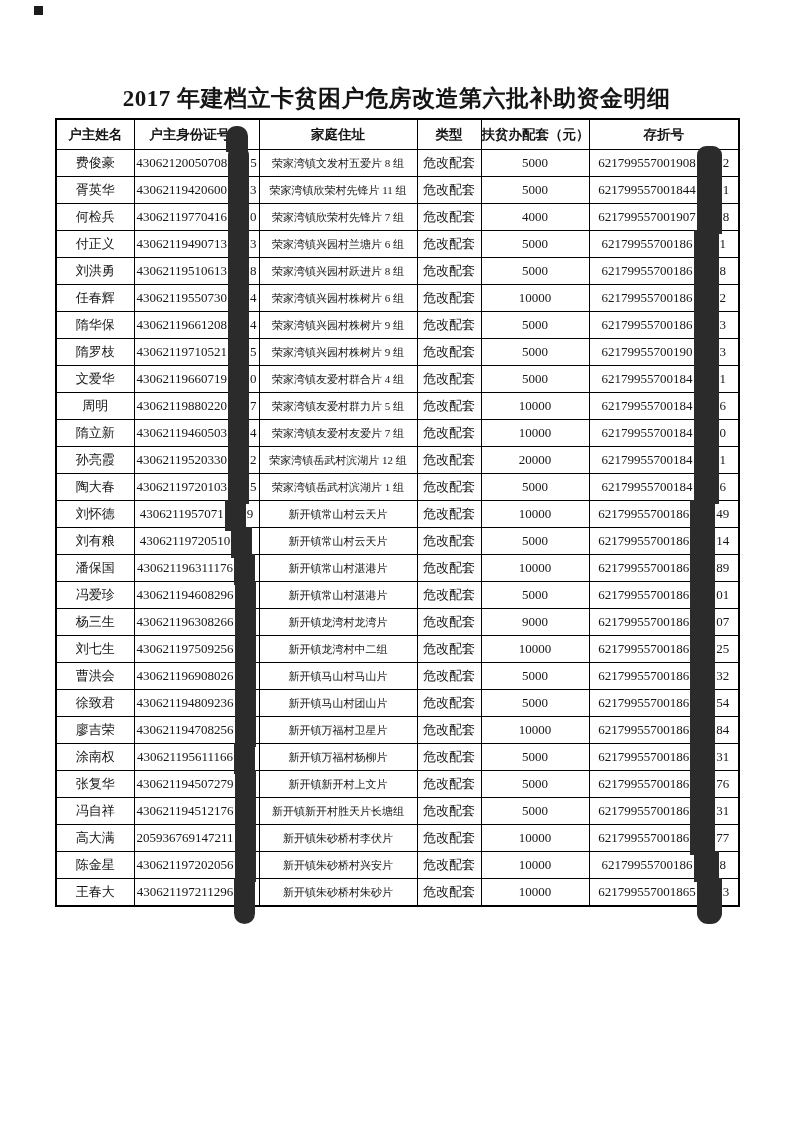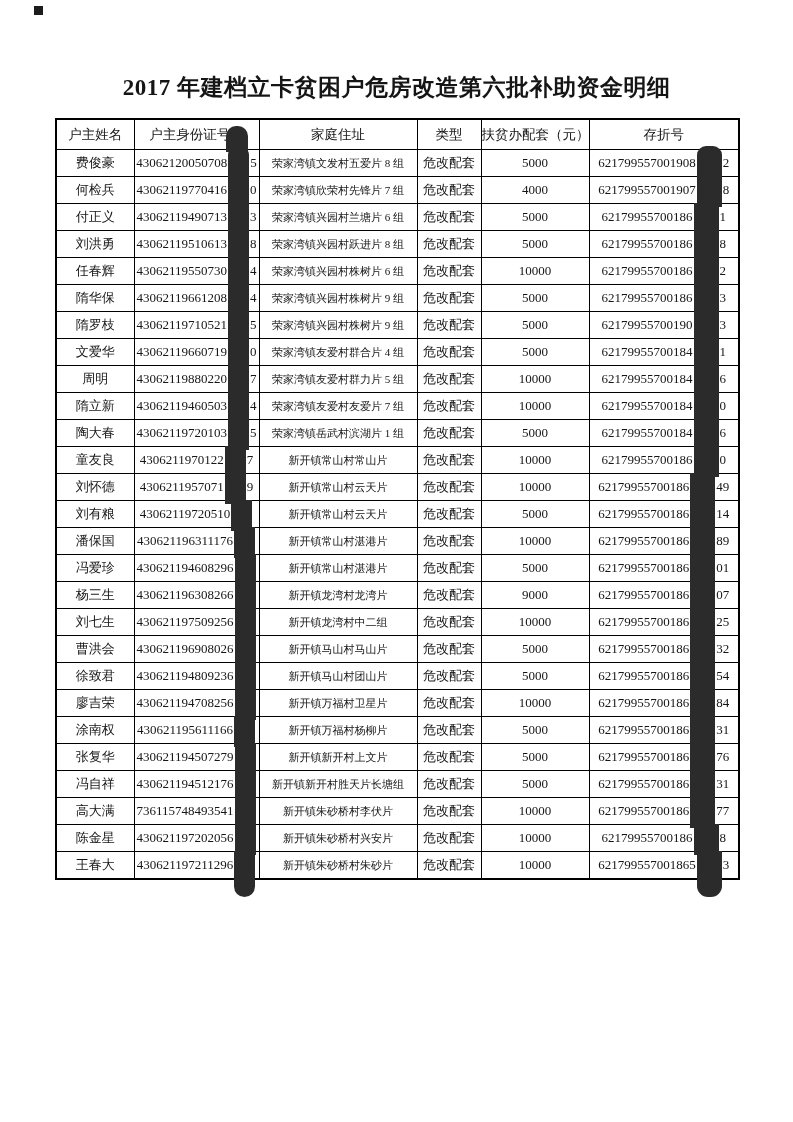--- a/index.html
+++ b/index.html
@@ -6,36 +6,36 @@
   body{
     width:793px;height:1122px;
     font-family:"Liberation Serif","DejaVu Serif",serif;
     color:#151515;
   }
   .sheet{position:relative;width:793px;height:1122px;background:#fff;overflow:hidden;}
 
   .corner-mark{position:absolute;left:34px;top:6px;width:9px;height:9px;background:#1c1c1c;}
 
   .page-title{
-    position:absolute;top:72px;left:0;width:100%;
+    position:absolute;top:83px;left:0;width:100%;
     text-align:center;font-size:23px;font-weight:bold;
     letter-spacing:0.5px;white-space:nowrap;
   }
 
   table.grant-table{
     position:absolute;left:55px;top:118px;width:683px;
     border-collapse:collapse;table-layout:fixed;
     border:2px solid #000;
   }
   .grant-table th,.grant-table td{
     border:1px solid #000;
     text-align:center;vertical-align:middle;
     padding:0;white-space:nowrap;
   }
-  .grant-table th{height:29px;font-size:13.5px;font-weight:normal;}
+  .grant-table th{height:29px;font-size:13.5px;font-weight:bold;}
   .grant-table td{height:26px;font-size:13px;line-height:26px;}
   .grant-table td.c-addr{font-size:11px;}
   .num{font-size:12.8px;}
 
   
   .bar{
     display:inline-block;width:21px;height:31px;background:#2b2b2b;
     vertical-align:middle;margin:-12px 1px;position:relative;z-index:2;
   }
   .bar.book{width:25px;}
@@ -79,20 +79,28 @@
     <tbody id="rows">
         <tr>
           <td class="c-name"><span>费俊豪</span></td>
           <td class="c-id num"><span class="pre">43062120050708</span><span class="bar bar-top"></span><span class="suf">5</span></td>
           <td class="c-addr"><span>荣家湾镇文发村五爱片 8 组</span></td>
           <td class="c-type"><span>危改配套</span></td>
           <td class="c-amount num"><span>5000</span></td>
           <td class="c-book num"><span class="pre">621799557001908</span><span class="bar book bar-top"></span><span class="suf">2</span></td>
         </tr>
         <tr>
+          <td class="c-name"><span>胥英华</span></td>
+          <td class="c-id num"><span class="pre">43062119420600</span><span class="bar"></span><span class="suf">3</span></td>
+          <td class="c-addr"><span>荣家湾镇欣荣村先锋片 11 组</span></td>
+          <td class="c-type"><span>危改配套</span></td>
+          <td class="c-amount num"><span>5000</span></td>
+          <td class="c-book num"><span class="pre">621799557001844</span><span class="bar book"></span><span class="suf">1</span></td>
+        </tr>
+        <tr>
           <td class="c-name"><span>何检兵</span></td>
           <td class="c-id num"><span class="pre">43062119770416</span><span class="bar"></span><span class="suf">0</span></td>
           <td class="c-addr"><span>荣家湾镇欣荣村先锋片 7 组</span></td>
           <td class="c-type"><span>危改配套</span></td>
           <td class="c-amount num"><span>4000</span></td>
           <td class="c-book num"><span class="pre">621799557001907</span><span class="bar book"></span><span class="suf">8</span></td>
         </tr>
         <tr>
           <td class="c-name"><span>付正义</span></td>
           <td class="c-id num"><span class="pre">43062119490713</span><span class="bar"></span><span class="suf">3</span></td>
@@ -151,36 +159,36 @@
         </tr>
         <tr>
           <td class="c-name"><span>隋立新</span></td>
           <td class="c-id num"><span class="pre">43062119460503</span><span class="bar"></span><span class="suf">4</span></td>
           <td class="c-addr"><span>荣家湾镇友爱村友爱片 7 组</span></td>
           <td class="c-type"><span>危改配套</span></td>
           <td class="c-amount num"><span>10000</span></td>
           <td class="c-book num"><span class="pre">62179955700184</span><span class="bar book"></span><span class="suf">0</span></td>
         </tr>
         <tr>
+          <td class="c-name"><span>孙亮霞</span></td>
+          <td class="c-id num"><span class="pre">43062119520330</span><span class="bar"></span><span class="suf">2</span></td>
+          <td class="c-addr"><span>荣家湾镇岳武村滨湖片 12 组</span></td>
+          <td class="c-type"><span>危改配套</span></td>
+          <td class="c-amount num"><span>20000</span></td>
+          <td class="c-book num"><span class="pre">62179955700184</span><span class="bar book"></span><span class="suf">1</span></td>
+        </tr>
+        <tr>
           <td class="c-name"><span>陶大春</span></td>
           <td class="c-id num"><span class="pre">43062119720103</span><span class="bar"></span><span class="suf">5</span></td>
           <td class="c-addr"><span>荣家湾镇岳武村滨湖片 1 组</span></td>
           <td class="c-type"><span>危改配套</span></td>
           <td class="c-amount num"><span>5000</span></td>
           <td class="c-book num"><span class="pre">62179955700184</span><span class="bar book"></span><span class="suf">6</span></td>
         </tr>
         <tr>
-          <td class="c-name"><span>童友良</span></td>
-          <td class="c-id num"><span class="pre">4306211970122</span><span class="bar"></span><span class="suf">7</span></td>
-          <td class="c-addr"><span>新开镇常山村常山片</span></td>
-          <td class="c-type"><span>危改配套</span></td>
-          <td class="c-amount num"><span>10000</span></td>
-          <td class="c-book num"><span class="pre">62179955700186</span><span class="bar book"></span><span class="suf">0</span></td>
-        </tr>
-        <tr>
           <td class="c-name"><span>刘怀德</span></td>
           <td class="c-id num"><span class="pre">4306211957071</span><span class="bar"></span><span class="suf">9</span></td>
           <td class="c-addr"><span>新开镇常山村云天片</span></td>
           <td class="c-type"><span>危改配套</span></td>
           <td class="c-amount num"><span>10000</span></td>
           <td class="c-book num"><span class="pre">62179955700186</span><span class="bar book"></span><span class="suf">49</span></td>
         </tr>
         <tr>
           <td class="c-name"><span>刘有粮</span></td>
           <td class="c-id num"><span class="pre">43062119720510</span><span class="bar"></span><span class="suf"></span></td>
@@ -264,21 +272,21 @@
         <tr>
           <td class="c-name"><span>冯自祥</span></td>
           <td class="c-id num"><span class="pre">430621194512176</span><span class="bar"></span><span class="suf"></span></td>
           <td class="c-addr"><span>新开镇新开村胜天片长塘组</span></td>
           <td class="c-type"><span>危改配套</span></td>
           <td class="c-amount num"><span>5000</span></td>
           <td class="c-book num"><span class="pre">62179955700186</span><span class="bar book"></span><span class="suf">31</span></td>
         </tr>
         <tr>
           <td class="c-name"><span>高大满</span></td>
-          <td class="c-id num"><span class="pre">736115748493541</span><span class="bar"></span><span class="suf"></span></td>
+          <td class="c-id num"><span class="pre">205936769147211</span><span class="bar"></span><span class="suf"></span></td>
           <td class="c-addr"><span>新开镇朱砂桥村李伏片</span></td>
           <td class="c-type"><span>危改配套</span></td>
           <td class="c-amount num"><span>10000</span></td>
           <td class="c-book num"><span class="pre">62179955700186</span><span class="bar book"></span><span class="suf">77</span></td>
         </tr>
         <tr>
           <td class="c-name"><span>陈金星</span></td>
           <td class="c-id num"><span class="pre">430621197202056</span><span class="bar"></span><span class="suf"></span></td>
           <td class="c-addr"><span>新开镇朱砂桥村兴安片</span></td>
           <td class="c-type"><span>危改配套</span></td>

